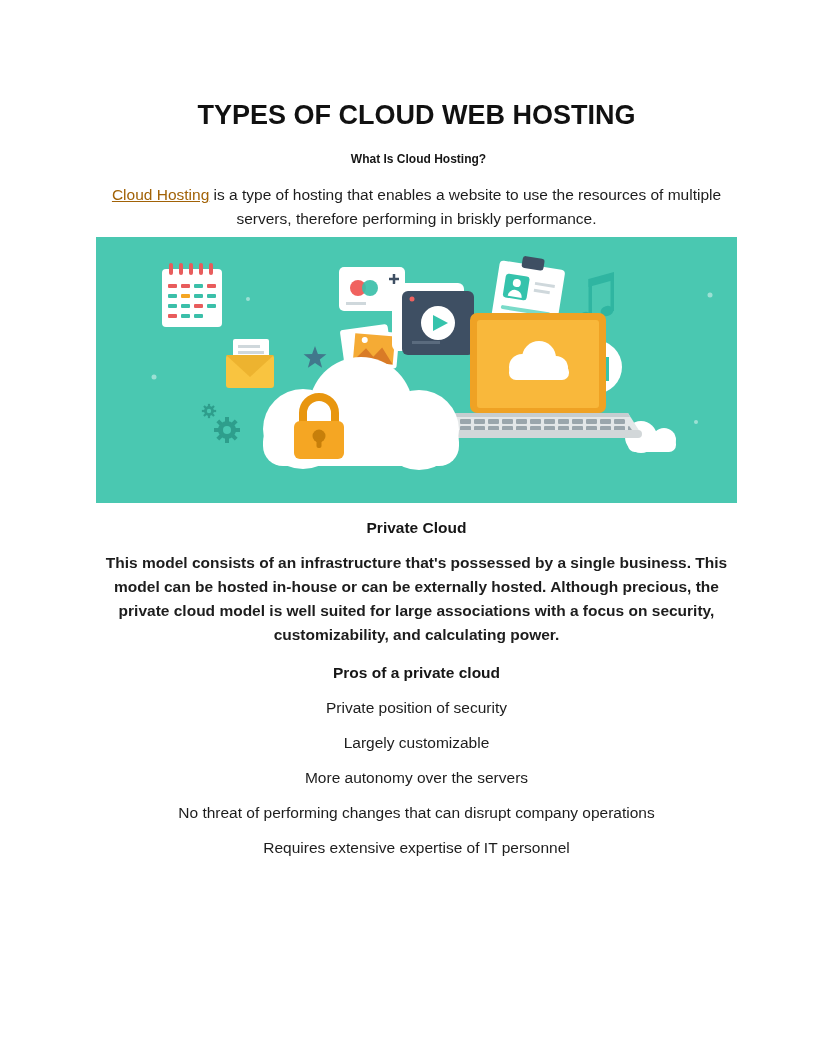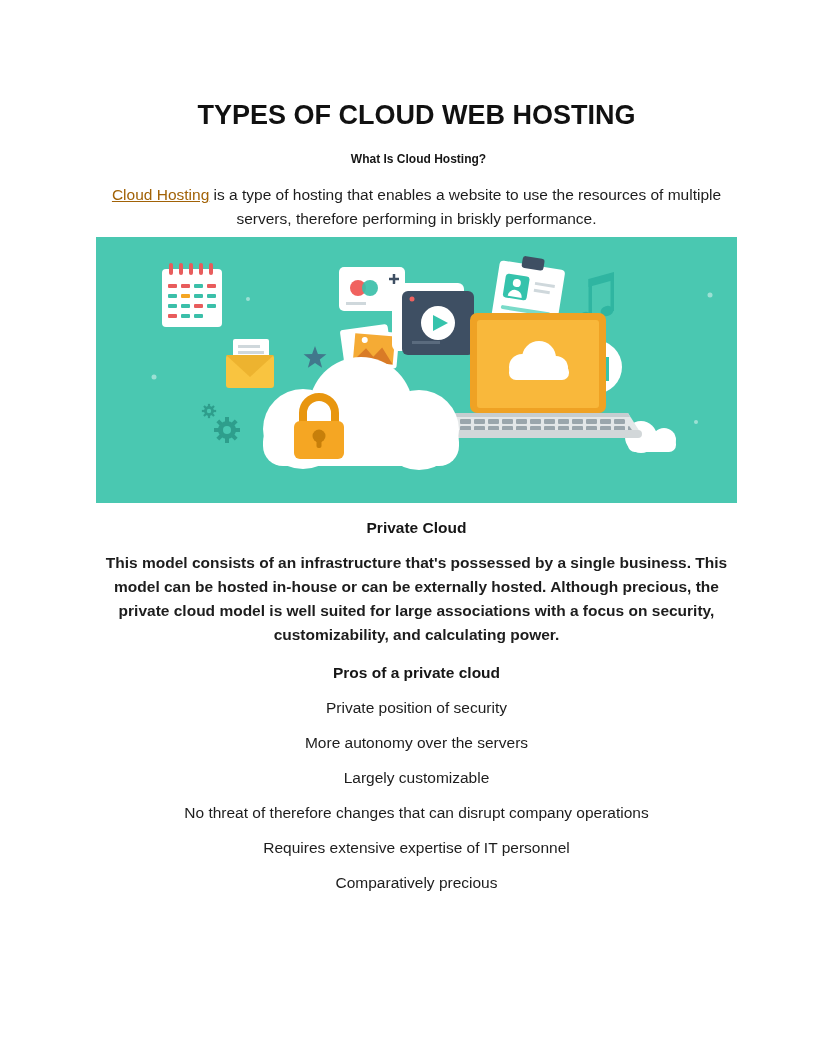--- a/index.html
+++ b/index.html
@@ -228,20 +228,19 @@
         <rect x="220.5" y="201" width="5" height="10" rx="2" fill="#C77F0A"></rect>
       </g>
     </svg>
   </figure>
 
   <h3>Private Cloud</h3>
   <p class="section-body">This model consists of an infrastructure that's possessed by a single business. This model can be hosted in-house or can be externally hosted. Although precious, the private cloud model is well suited for large associations with a focus on security, customizability, and calculating power.</p>
 
   <h3>Pros of a private cloud</h3>
   <p>Private position of security</p>
+  <p>Largely customizable</p>
   <p>More autonomy over the servers</p>
-  <p>Largely customizable</p>
-  <p>No threat of therefore changes that can disrupt company operations</p>
+  <p>No threat of performing changes that can disrupt company operations</p>
 
   <p>Requires extensive expertise of IT personnel</p>
-  <p>Comparatively precious</p>
 
 </main>
 
 </body></html>

